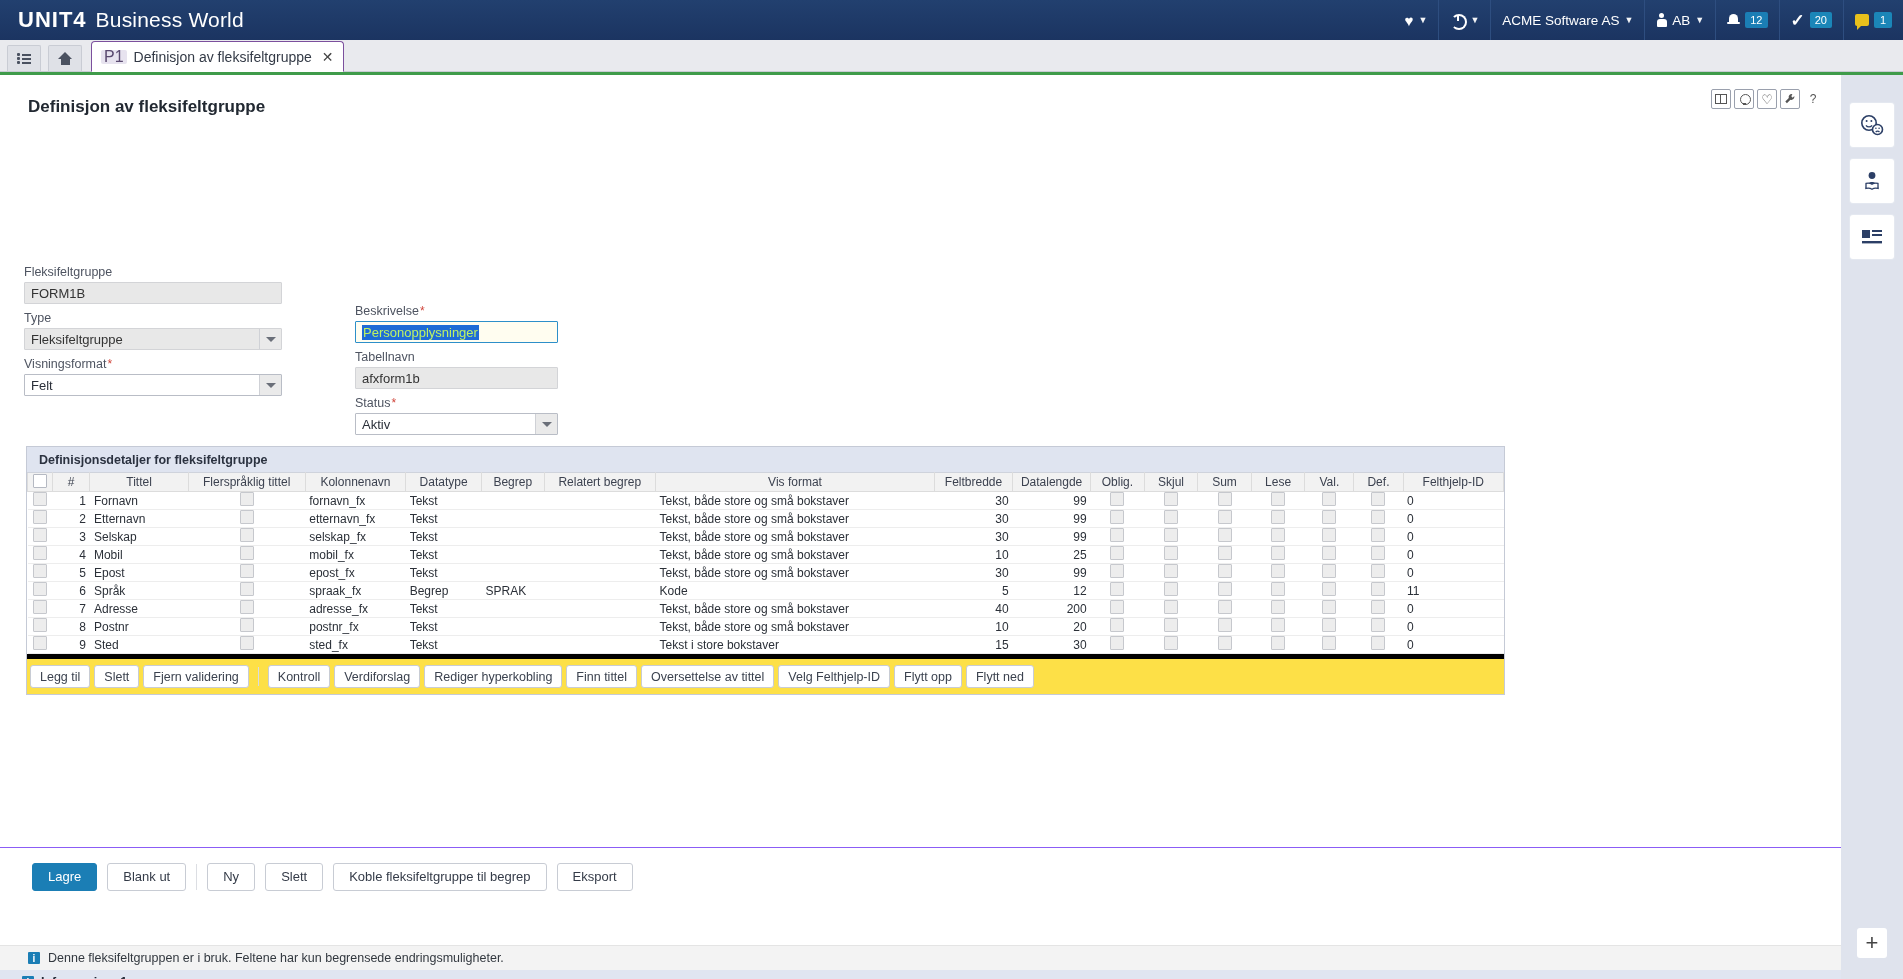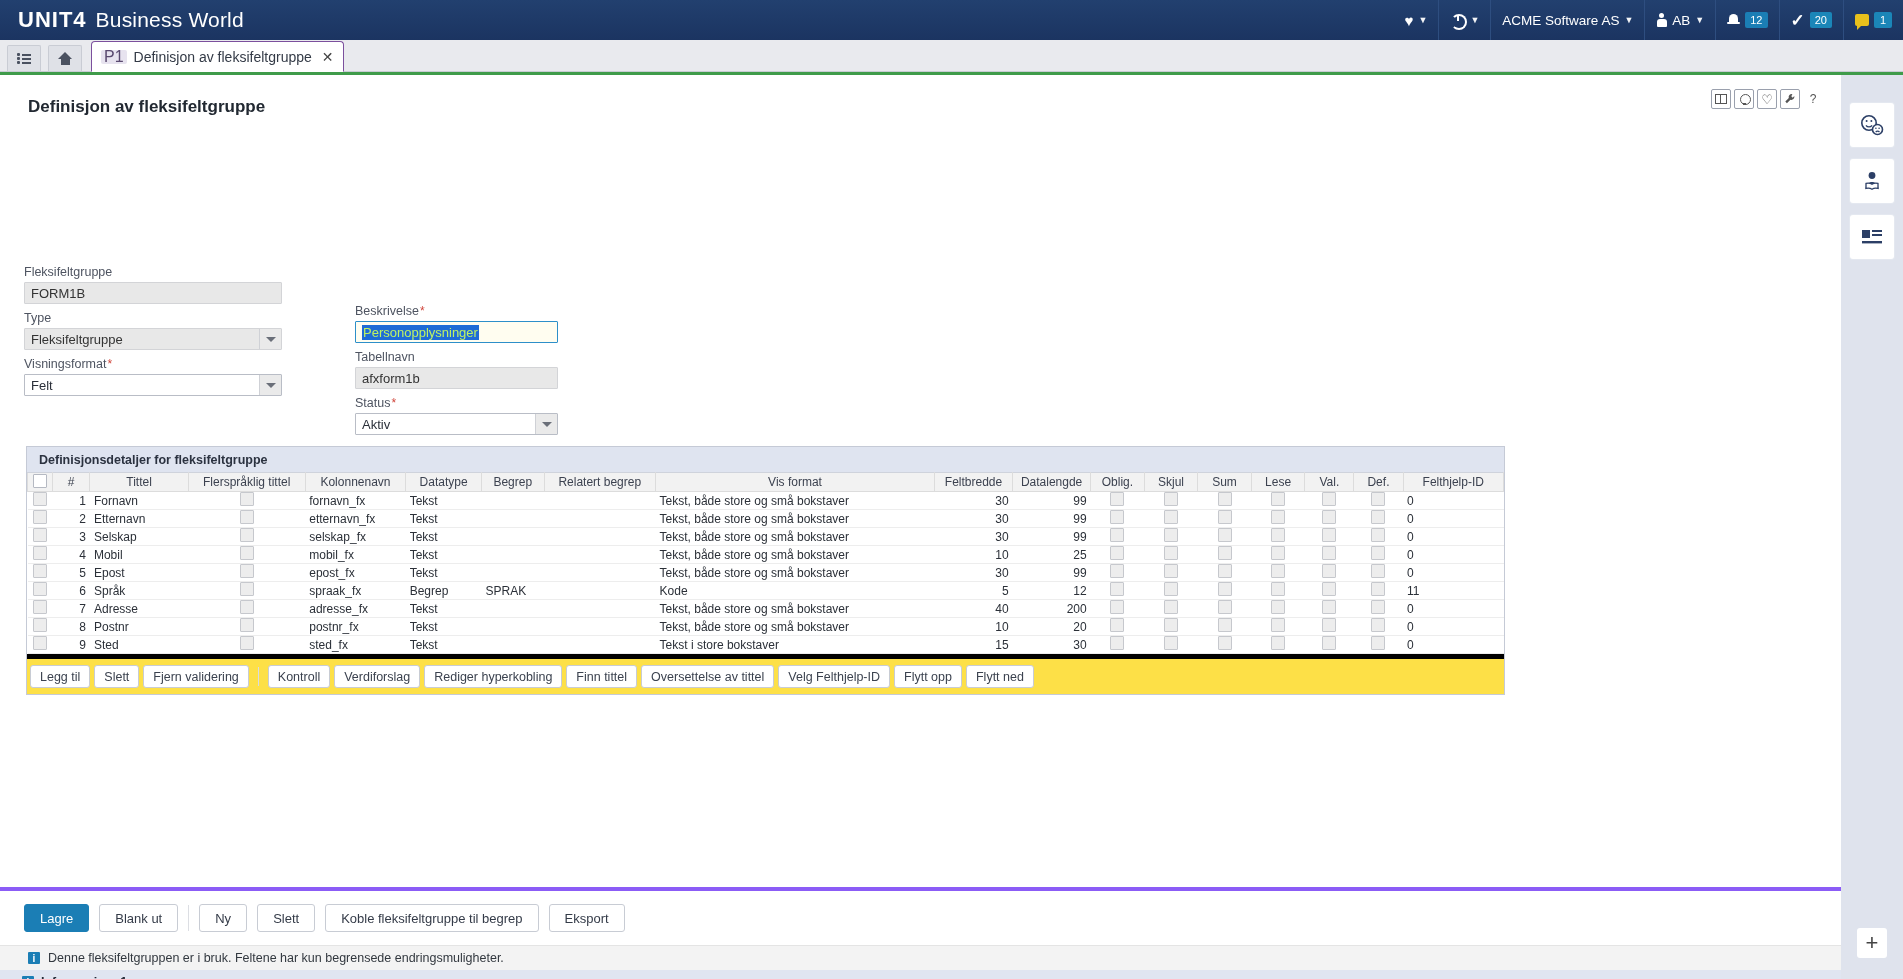--- a/index.html
+++ b/index.html
@@ -340,26 +340,26 @@
     cursor: pointer;
     height: 23px;
     white-space: nowrap;
   }
 
   .sep-v { width: 1px; background: #d8dbe1; margin: 2px 5px; }
 
   
   .bottomzone {
     position: absolute;
-    left: 0; right: 0; top: 812px;
-    border-top: 4px solid #8b5cf6;
+    left: 0; right: 0; top: 772px;
+    border-top: 1px solid #8b5cf6;
     background: #fff;
     height: 58px;
     display: flex; align-items: center;
-    padding-left: 24px;
+    padding-left: 32px;
     gap: 10px;
     width: 1841px;
   }
   .abtn {
     border: 1px solid #c8ccd4;
     background: #fff;
     border-radius: 3px;
     font-size: 13px;
     color: #343b48;
     padding: 0 15px;

